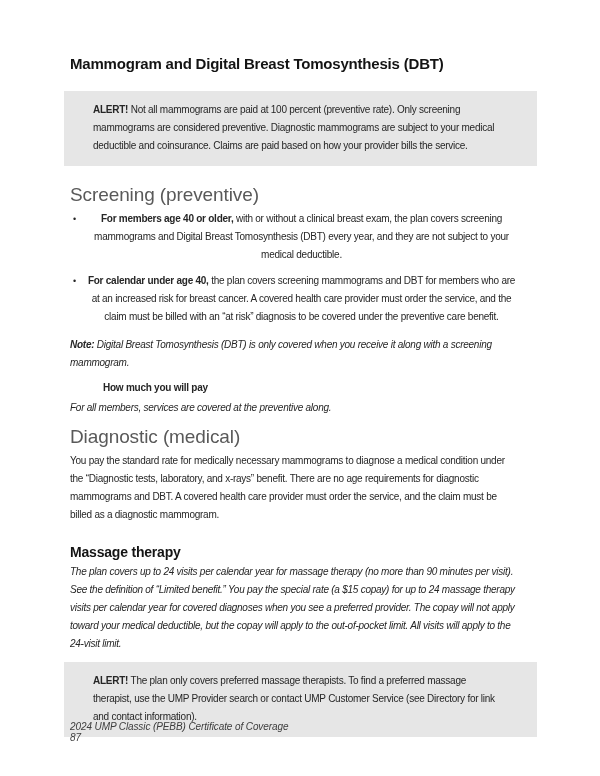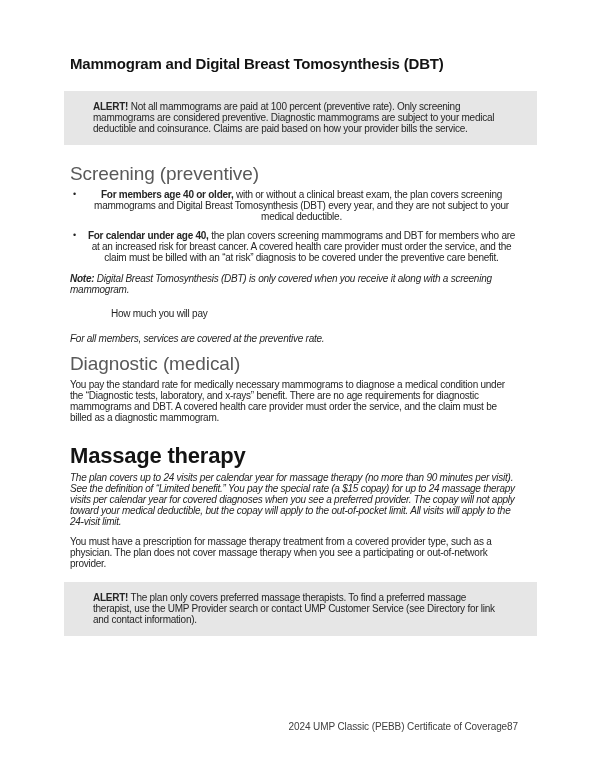--- a/index.html
+++ b/index.html
@@ -18,55 +18,55 @@
     letter-spacing:-0.2px;
     margin:0 0 19px 0;
   }
   .alert-box {
     background:#e6e6e6;
     margin-left:-6px;
     width:473px;
     padding:10px 38px 11px 29px;
   }
   .body, .alert-box p, li {
-    font-size:10px; line-height:11px; letter-spacing:-0.25px;
+    font-size:10px; line-height:18px; letter-spacing:-0.25px;
     color:#262626;
   }
   .section-heading {
     font-size:19px; font-weight:400; color:#595959;
     letter-spacing:-0.1px;
     margin:0 0 4px 0;
   }
   .big-heading {
-    font-size:22px; font-weight:bold; color:#141414;
+    font-size:14px; font-weight:bold; color:#141414;
     letter-spacing:-0.2px;
     margin:0 0 3px 0;
   }
   .bold-subhead {
     font-size:10px; line-height:13.8px; letter-spacing:-0.25px;
-    font-weight:normal; color:#262626;
-    margin:12px;
+    font-weight:bold; color:#262626;
+    margin:4px;
     padding-left:29px;
   }
   .bullets { list-style:none; margin:0 0 10px 0; padding-left:15px;text-align:center; }
   .bullets li { position:relative; margin-bottom:8px; }
   .bullets li::before {
     content:"•";
     position:absolute; left:-12px; top:0;
     font-size:9px; color:#262626;
   }
   .mb9  { margin-bottom:9px;font-style:italic; }
   .mb13 { margin-bottom:13px; }
   .mt18 { margin-top:18px; }
   .mt13 { margin-top:1px; }
   .mt20 { margin-top:20px; }
   .footer {
     position:absolute; left:70px; right:70px; top:721px;
     display:flex; justify-content:flex-end; align-items:baseline;
-    font-size:10px; color:#3d3d3d; letter-spacing:-0.1px;
+    font-size:10px; font-style:italic; color:#3d3d3d; letter-spacing:-0.1px;flex-direction:column;
   }
 </style>
 </head>
 <body>
 
 <div class="page">
 
   <h1 class="doc-title">Mammogram and Digital Breast Tomosynthesis (DBT)</h1>
 
   <div class="alert-box mb13">
@@ -76,29 +76,28 @@
   <h2 class="section-heading mt18">Screening (preventive)</h2>
 
   <ul class="bullets">
     <li><b>For members age 40 or older,</b> <span>with or without a clinical breast exam, the plan covers screening mammograms and Digital Breast Tomosynthesis (DBT) every year, and they are not subject to your medical deductible.</span></li>
     <li><b>For calendar under age 40,</b> <span>the plan covers screening mammograms and DBT for members who are at an increased risk for breast cancer. A covered health care provider must order the service, and the claim must be billed with an “at risk” diagnosis to be covered under the preventive care benefit.</span></li>
   </ul>
 
   <p class="body mb9"><b>Note:</b> <span>Digital Breast Tomosynthesis (DBT) is only covered when you receive it along with a screening mammogram.</span></p>
 
   <p class="bold-subhead">How much you will pay</p>
-  <p class="body mb9">For all members, services are covered at the preventive rate.</p>
+  <p class="body mb9">For all members, services are covered at the preventive along.</p>
 
   <h2 class="section-heading mt13">Diagnostic (medical)</h2>
   <p class="body mb13">You pay the standard rate for medically necessary mammograms to diagnose a medical condition under the “Diagnostic tests, laboratory, and x-rays” benefit. There are no age requirements for diagnostic mammograms and DBT. A covered health care provider must order the service, and the claim must be billed as a diagnostic mammogram.</p>
 
 
   <h2 class="big-heading mt20">Massage therapy</h2>
   <p class="body mb9">The plan covers up to 24 visits per calendar year for massage therapy (no more than 90 minutes per visit). See the definition of “Limited benefit.” You pay the special rate (a $15 copay) for up to 24 massage therapy visits per calendar year for covered diagnoses when you see a preferred provider. The copay will not apply toward your medical deductible, but the copay will apply to the out-of-pocket limit. All visits will apply to the 24-visit limit.</p>
-  <p class="body mb13">You must have a prescription for massage therapy treatment from a covered provider type, such as a physician. The plan does not cover massage therapy when you see a participating or out-of-network provider.</p>
 
   <div class="alert-box">
     <p><b>ALERT!</b> <span>The plan only covers preferred massage therapists. To find a preferred massage therapist, use the UMP Provider search or contact UMP Customer Service (see Directory for link and contact information).</span></p>
   </div>
 
   <div class="footer">
     <span>2024 UMP Classic (PEBB) Certificate of Coverage</span>
     <span>87</span>
   </div>
 

